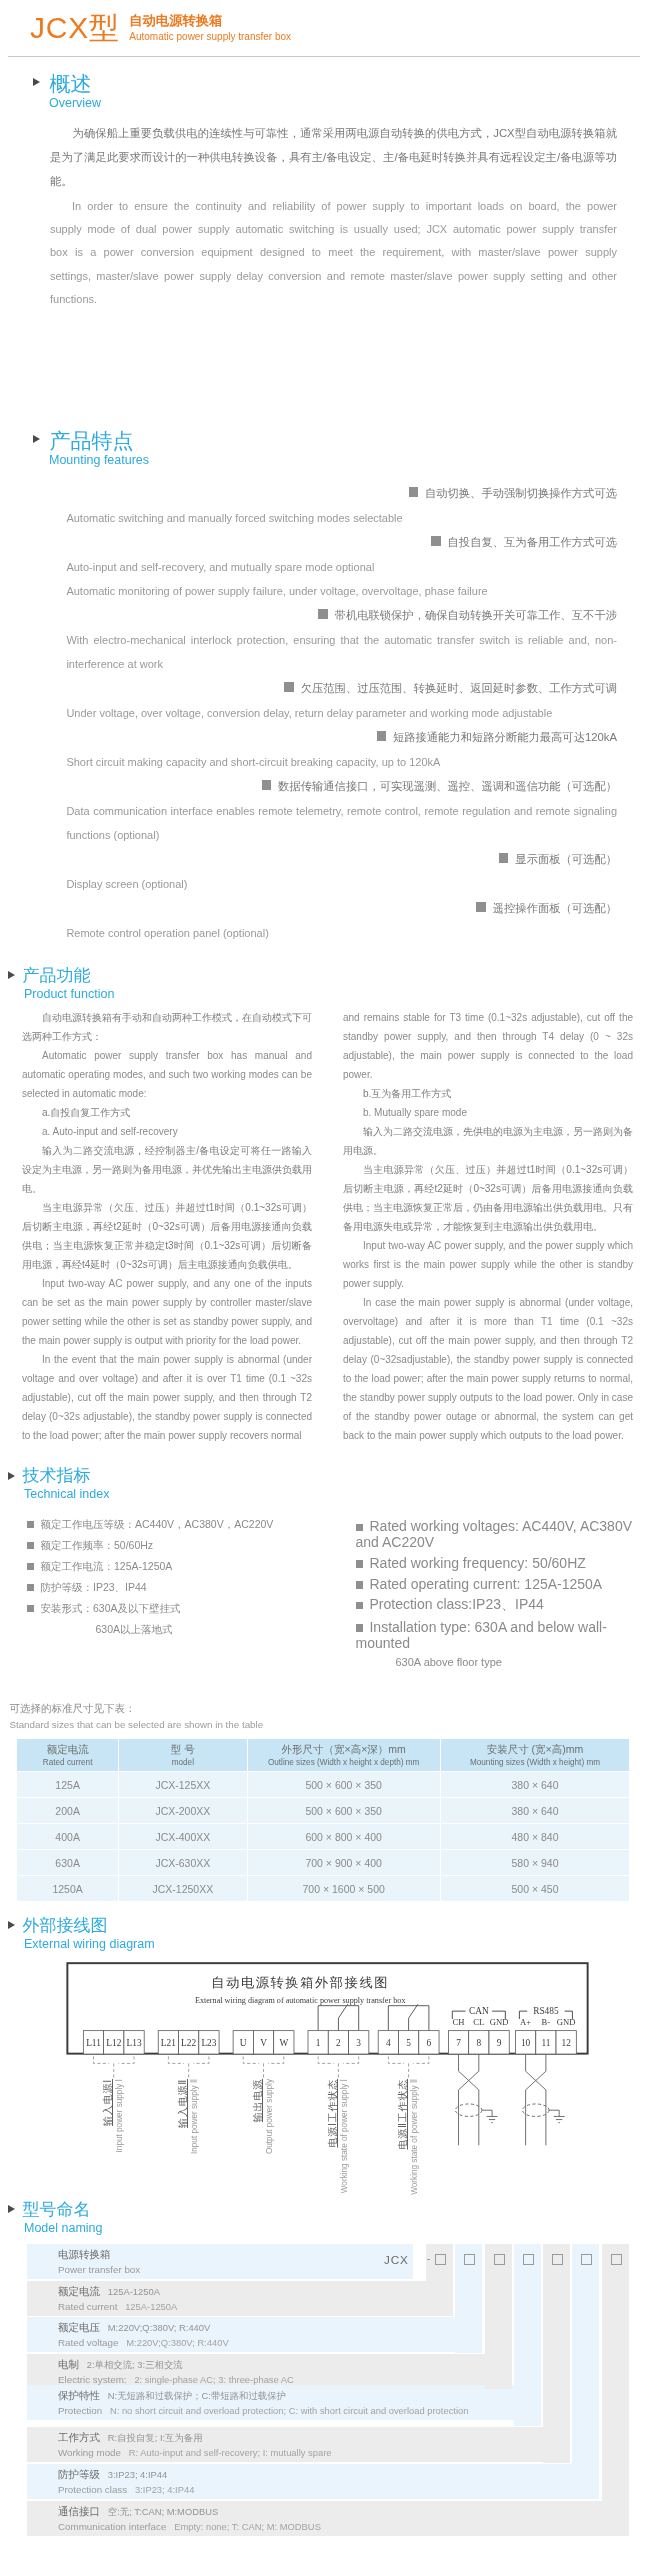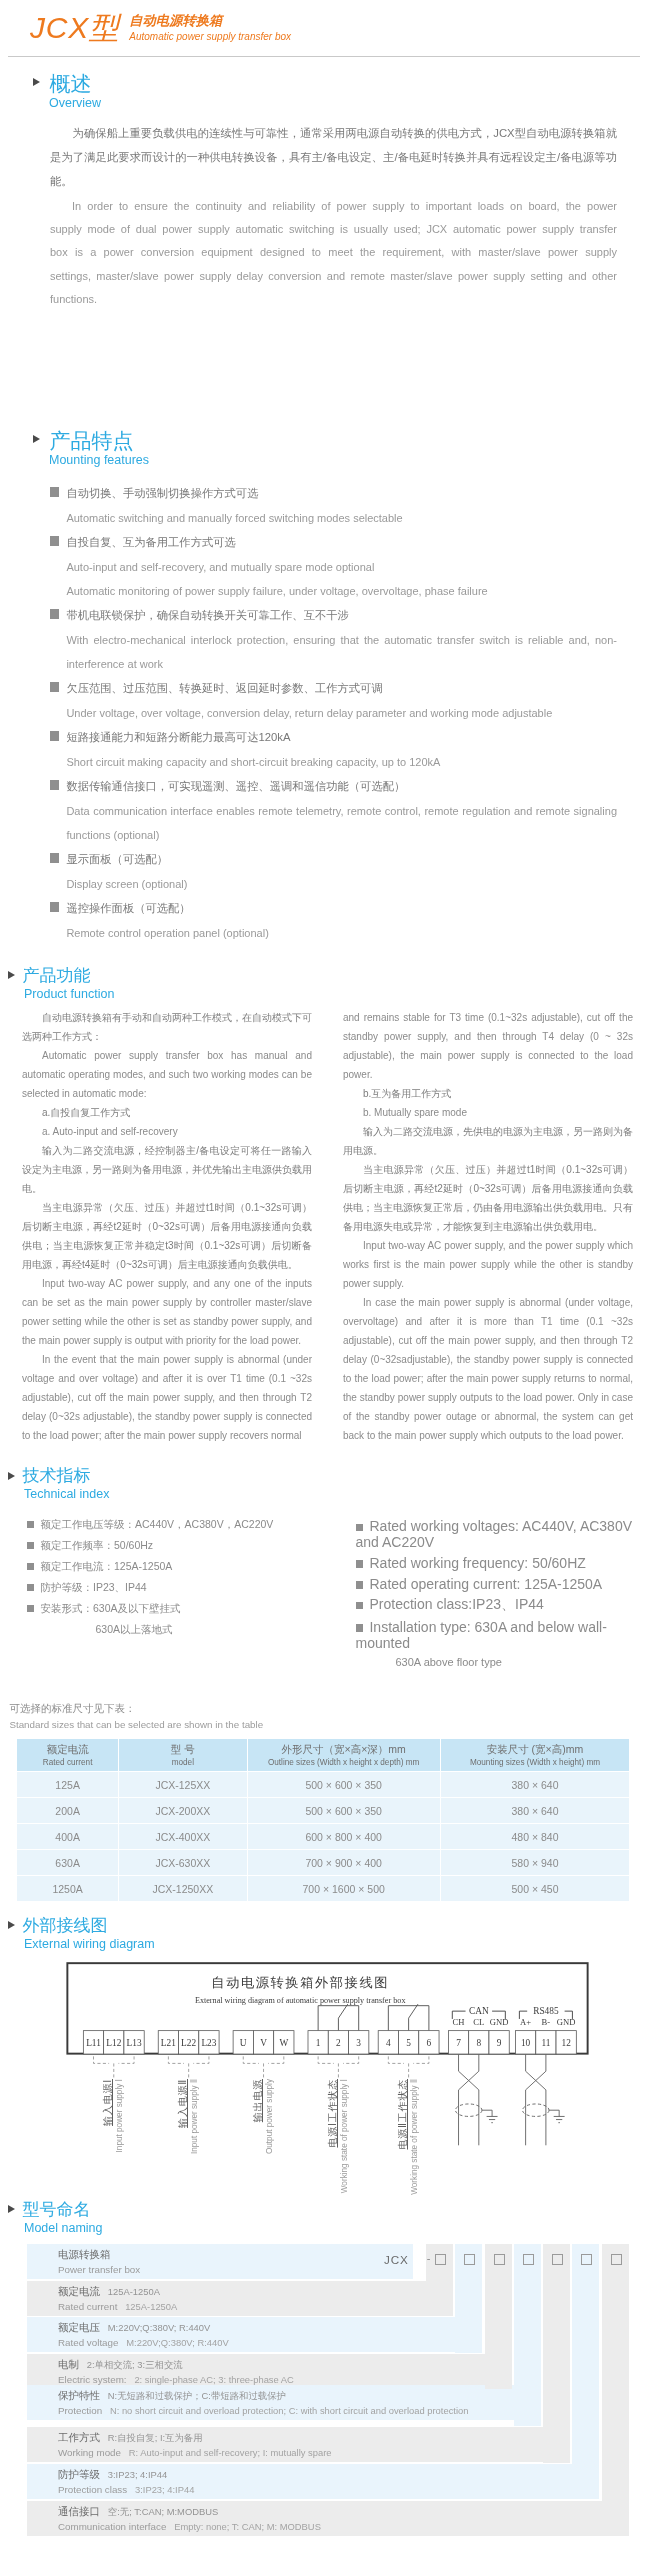--- a/index.html
+++ b/index.html
@@ -1,21 +1,21 @@
 <!DOCTYPE html>
 <html style="font-size:12.5px"><head>
 <meta charset="utf-8">
 <style>
   * { margin:0; padding:0; box-sizing:border-box; }
   html,body { background:#fff; }
   body { font-family:"Liberation Sans","DejaVu Sans",sans-serif; }
   .page { position:relative; width:648px; height:2576px; margin:0 auto; background:#fff; overflow:hidden; }
 
   
-  .tophead { display:flex; align-items:center; padding:11px 0 0 30px;font-style:italic; }
+  .tophead { display:flex; align-items:center; padding:11px 0 0 30px; }
   .brand { font-size:30px; color:#ee7a1f; letter-spacing:0.8px; line-height:34px; }
   .brand-right { margin-left:9.4px; color:#ee7a1f; }
   .brand-zh { font-size:13.3px; font-weight:bold; line-height:16.4px; }
   .brand-en { font-size:10px; line-height:13.3px; }
   .top-divider { border:none; border-top:0.8px solid #c9c9c9; margin:11px 7.8px 0 7.8px; }
 
   
   .sec-head { display:flex; align-items:flex-start; }
   .tri { width:0; height:0; border-left:7px solid #4a4a4a; border-top:4.7px solid transparent; border-bottom:4.7px solid transparent; margin-top:7px; margin-right:9.4px; }
   .sec-zh { color:#2daae1; font-weight:normal; }
@@ -28,21 +28,21 @@
 
   
   #sec-overview { margin-top:14px; }
   .ov-body { margin:11px 31px 0 50px; }
   .ov-zh { font-size:11.3px; line-height:24px; color:#787878; text-indent:2em; text-align:justify; }
   .ov-en { font-size:11px; line-height:23.4px; color:#9a9a9a; text-indent:2em; text-align:justify; margin-top:1.6px; word-spacing:1.6px; }
 
   
   #sec-features { margin-top:116px; }
   .feat-list { margin:14px 31px 0 50px; }
-  .feat-zh { font-size:11.3px; line-height:25px; color:#787878; }
+  .feat-zh { font-size:11.3px; line-height:25px; color:#787878;text-align:right; }
   .sq { display:inline-block; width:9.4px; height:9.4px; background:#8f8f8f; margin-right:7px; }
   .feat-en { font-size:11px; line-height:24px; color:#9a9a9a; margin-left:16.4px; text-align:justify; }
 
   
   #sec-function { margin-top:20px; }
   .func-cols { display:flex; margin:7.8px 14px 0 22px; }
   .fcol { width:290px; }
   .fcol + .fcol { margin-left:31px; }
   .fcol p { font-size:10px; line-height:19px; color:#8b8b8b; text-align:justify; }
   .fcol p.zh { color:#7d7d7d; }

